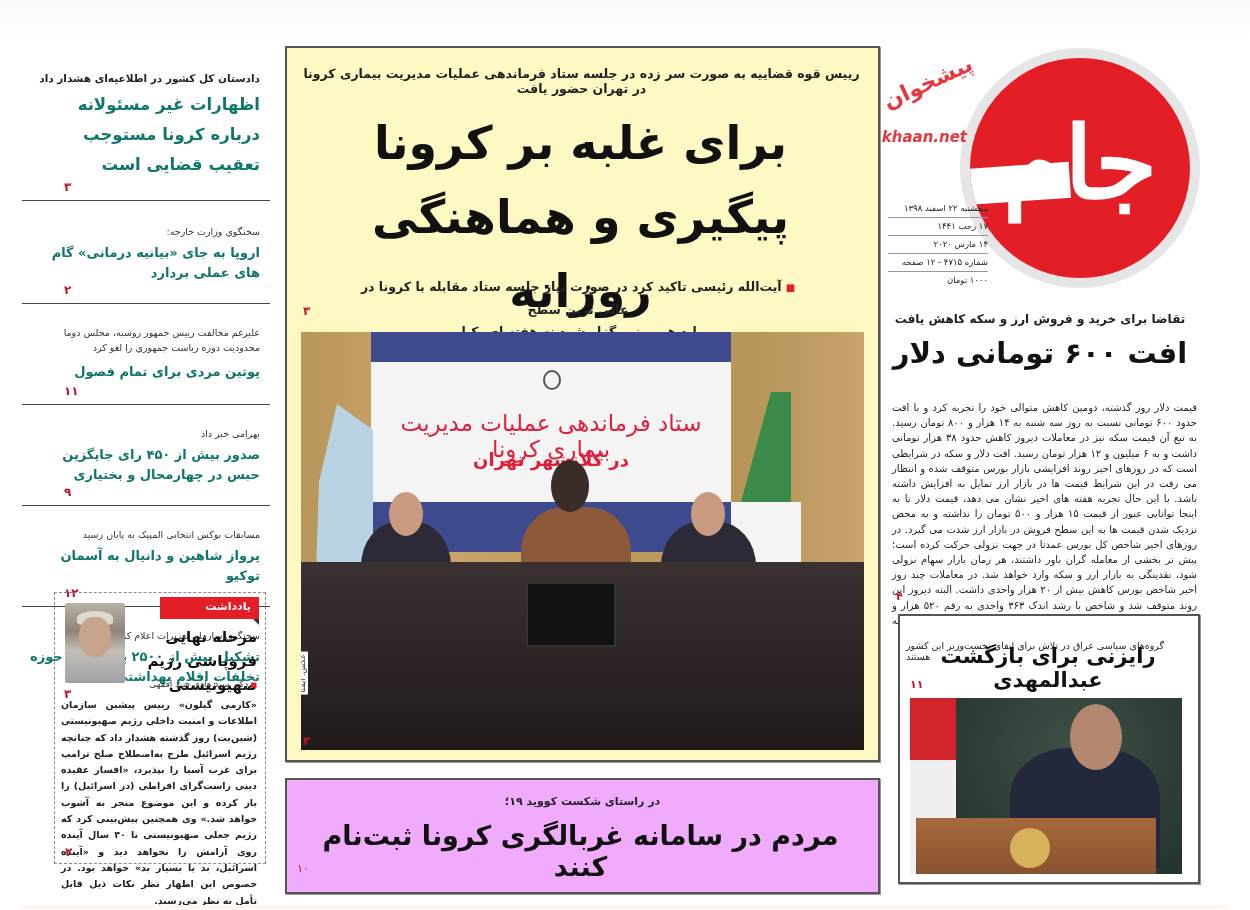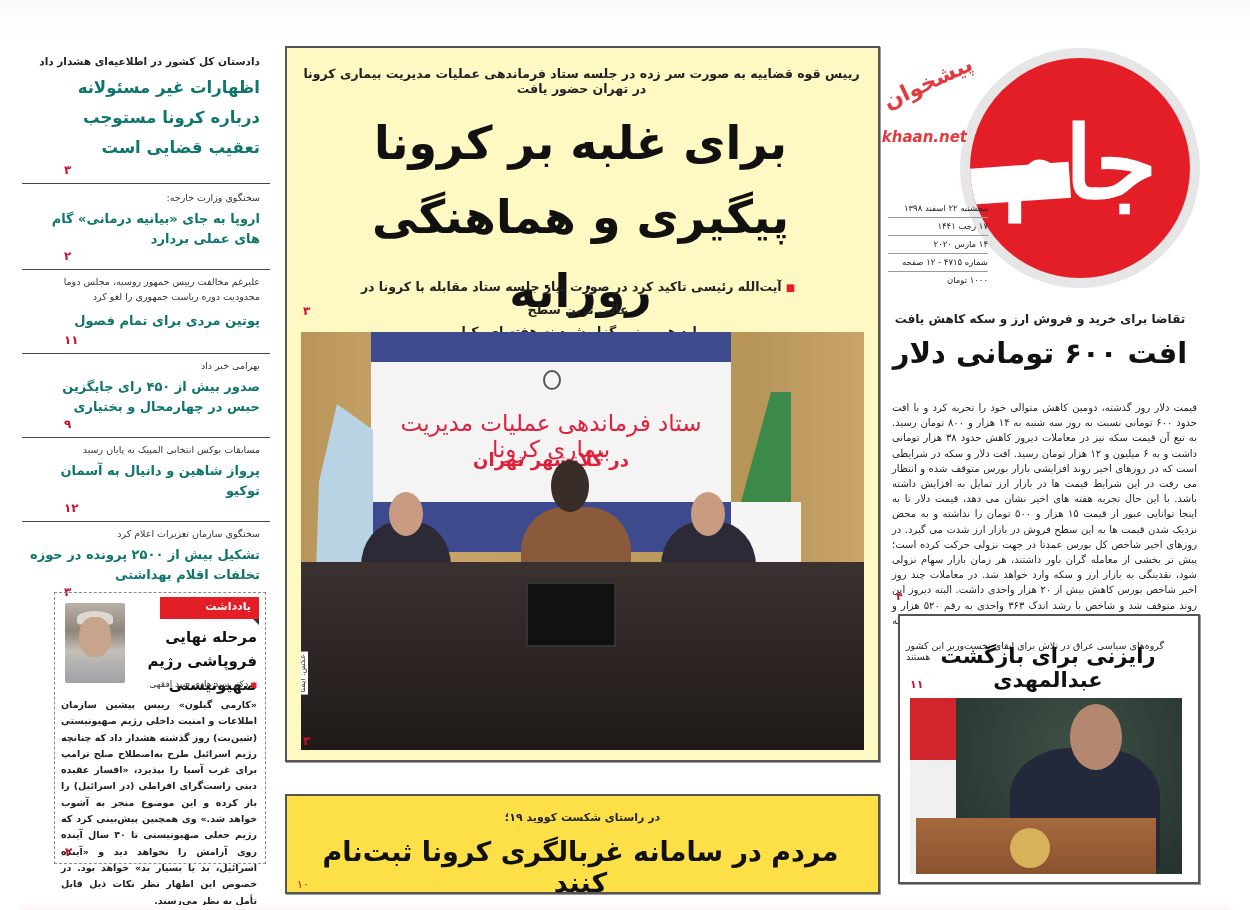--- a/index.html
+++ b/index.html
@@ -5,21 +5,21 @@
   * { box-sizing: border-box; margin: 0; padding: 0; }
   html, body { width: 1250px; height: 910px; background: #ffffff; overflow: hidden; }
   body { font-family: "DejaVu Sans", sans-serif; color: #111; position: relative; direction: rtl; }
 
   .page { position: absolute; left: 0; top: 0; width: 1250px; height: 910px; background: #fff; }
   .shadow-top { position: absolute; left: 0; top: 0; width: 1250px; height: 46px; background: linear-gradient(#fafafa, #ffffff); }
   .bottom-band { position: absolute; left: 20px; top: 905px; width: 1210px; height: 5px; background: #fff6f6; }
 
   
   .left-col { position: absolute; left: 22px; top: 48px; width: 248px; height: 840px; background: #fff; }
-  .left-col .item { position: relative; padding: 0 10px 6px 8px; border-bottom: 1.5px solid #444; }
+  .left-col .item { position: relative; padding: 0 10px 6px 8px; border-bottom: 1.5px solid #444; margin-top: 17px; }
   .kicker { font-size: 10.5px; font-weight: bold; color: #222; line-height: 15px; text-align: right; }
   .kicker.small { font-size: 9.5px; font-weight: normal; color: #333; }
   .lhead { font-size: 15.5px; font-weight: bold; color: #0f766e; line-height: 25px; text-align: right; margin-top: 4px; }
   .lhead.big { font-size: 16.5px; line-height: 30px; }
   .pagenum { font-size: 12px; color: #c8102e; font-weight: bold; text-align: left; direction: ltr; line-height: 14px; padding-left: 34px; }
 
   .note-box { position: absolute; left: 54px; top: 592px; width: 212px; height: 272px; border: 1px dashed #888; padding: 6px; }
   .note-label { position: absolute; right: 6px; top: 4px; width: 99px; height: 22px; background: #e41e26; color: #fff; font-size: 11px; font-weight: bold; padding: 3px 8px; text-align: right; }
   .note-label::after { content: ""; position: absolute; right: 0; bottom: -6px; border-top: 6px solid #333; border-left: 6px solid transparent; }
   .note-photo { position: absolute; left: 10px; top: 10px; width: 60px; height: 80px; background: linear-gradient(#b9b2a6 0%, #8e857a 35%, #c4bfb8 60%, #9ea1a6 100%); border-radius: 2px; }
@@ -50,21 +50,21 @@
   .photo .flag-right-g { position: absolute; left: 440px; top: 60px; width: 50px; height: 110px; background: #3b8a4a; clip-path: polygon(60% 0,100% 0,100% 100%,0 100%); }
   .photo .flag-right-w { position: absolute; left: 430px; top: 170px; width: 70px; height: 80px; background: #f5f5f5; }
   .photo .flag-right-r { position: absolute; left: 440px; top: 250px; width: 60px; height: 60px; background: #d7262d; }
   .photo .table { position: absolute; left: 0; top: 230px; width: 100%; height: 190px; background: linear-gradient(#3a3130, #1f1a18); }
   .photo .person { position: absolute; border-radius: 40% 40% 10% 10%; background: #2b2a36; }
   .photo .head { position: absolute; border-radius: 50%; background: #c99b80; }
   .photo .monitor { position: absolute; left: 225px; top: 250px; width: 90px; height: 65px; background: #111; border: 2px solid #333; }
   .photo .credit { position: absolute; left: -4px; top: 320px; font-size: 8px; color: #333; writing-mode: vertical-rl; transform: rotate(180deg); background: #fff; padding: 2px 1px; }
   .photo-num { position: absolute; left: 16px; top: 686px; font-size: 12px; color: #c8102e; font-weight: bold; }
 
-  .bottom-box { position: absolute; left: 285px; top: 794px; width: 595px; height: 100px; border: 2px solid #555; box-shadow: 1px 1px 0 #999; background: #fde047; }
+  .bottom-box { position: absolute; left: 285px; top: 778px; width: 595px; height: 116px; border: 2px solid #555; box-shadow: 1px 1px 0 #999; background: #f0abfc; }
   .bottom-kicker { position: absolute; right: 0; top: 15px; width: 100%; font-size: 11px; font-weight: bold; text-align: center; color: #222; }
   .bottom-head { position: absolute; right: 30px; top: 40px; width: 535px; font-size: 27px; font-weight: bold; text-align: center; color: #111; }
   .bottom-num { position: absolute; left: 10px; top: 82px; font-size: 11px; color: #c8102e; }
 
   
   .masthead { position: absolute; left: 960px; top: 48px; width: 240px; height: 240px; }
   .logo-ring { position: absolute; left: 0; top: 0; width: 240px; height: 240px; border-radius: 50%; background: #e6e6e6; }
   .logo-circle { position: absolute; left: 10px; top: 10px; width: 220px; height: 220px; border-radius: 50%; background: #e41e26; overflow: hidden; }
   .logo-text { position: absolute; left: 0; top: 40px; width: 220px; text-align: center; font-size: 100px; font-family: "DejaVu Serif", serif; font-weight: bold; color: #fff; line-height: 130px; }
   .logo-band { position: absolute; left: -80px; top: 110px; width: 180px; height: 36px; background: #fff; transform: rotate(-4deg); }

